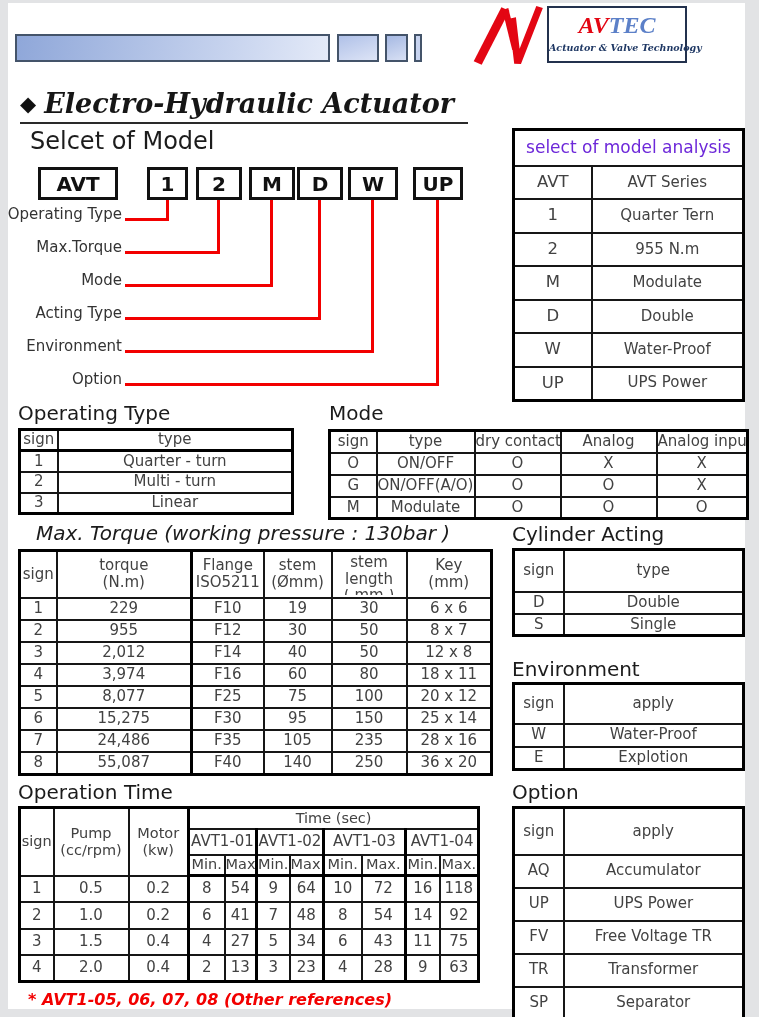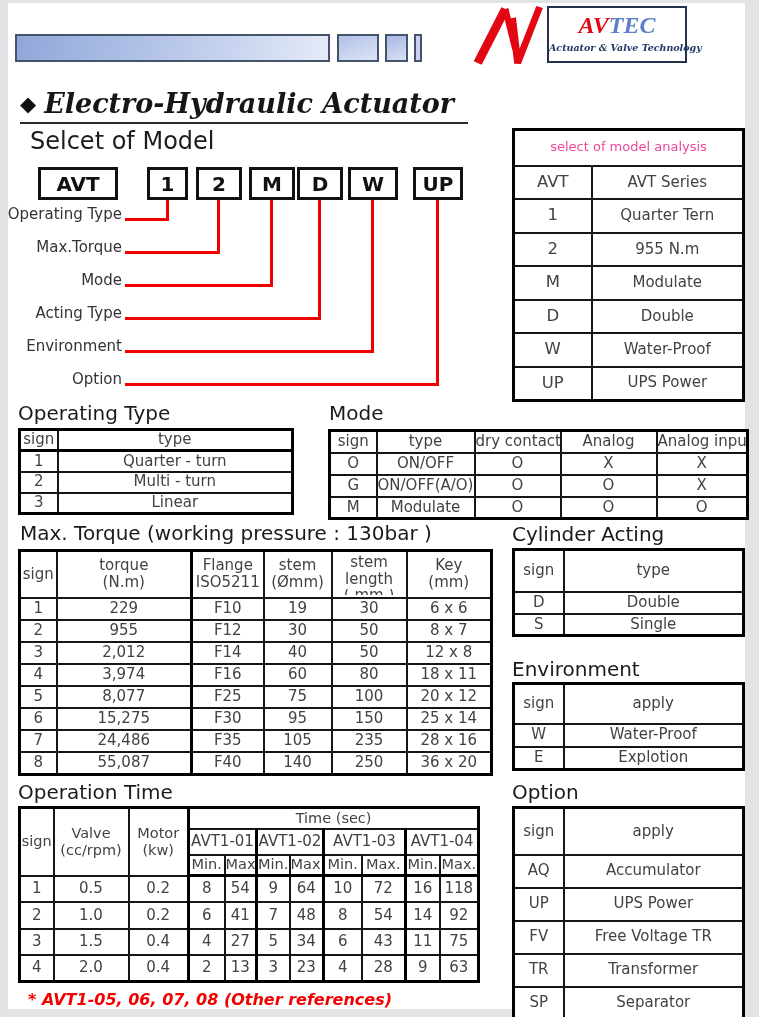--- a/index.html
+++ b/index.html
@@ -37,21 +37,21 @@
   .vline { position:absolute; width:3px; background:#f20000; }
 
   
   .sec-h { position:absolute; font-size:20px; color:#1b1b1b; white-space:nowrap; }
 
   
   .t { position:absolute; border-collapse:collapse; table-layout:fixed; background:#fff; border:3px solid #000; }
   .t th, .t td { border:2px solid #161616; text-align:center; vertical-align:middle; font-weight:normal; color:#424242; padding:0; font-size:15px; line-height:1.15; overflow:hidden; white-space:nowrap; }
   .gsep { border-left:3px solid #000 !important; }
 
-  #analysis-table .title th { height:36px; font-size:13px; color:#ec4899; }
+  #analysis-table .title th { height:36px; font-size:17px; color:#6d28d9; }
   #analysis-table tbody td { height:33.5px; font-size:15px; }
   #analysis-table tbody td:first-child { font-size:16.5px; }
 
   #optype-table thead th { height:21px; }
   #optype-table tbody td { height:21px; }
   #optype-table thead th { border-bottom:3px solid #000; }
 
   #mode-table thead th { height:22px; }
   #mode-table tbody td { height:22px; }
 
@@ -241,21 +241,21 @@
         <tr>
           <td>M</td>
           <td>Modulate</td>
           <td>O</td>
           <td>O</td>
           <td>O</td>
         </tr>
       </tbody>
   </table>
 
-  <div class="sec-h" style="left:20px; top:521px;">Max. Torque (working pressure : 130bar )</div>
+  <div class="sec-h" style="left:36px; top:521px;font-style:italic;">Max. Torque (working pressure : 130bar )</div>
   <table class="t" id="torque-table" style="left:18px; top:549px; width:472px;">
     <colgroup>
         <col style="width:37px">
         <col style="width:135px">
         <col style="width:72px">
         <col style="width:68px">
         <col style="width:75px">
         <col style="width:85px">
       </colgroup>
     <thead>
@@ -414,21 +414,21 @@
         <col style="width:34px">
       <col style="width:38px">
         <col style="width:44px">
         <col style="width:34px">
         <col style="width:39px">
     </colgroup>
     <thead>
       <tr class="r1">
         <th rowspan="3">sign</th>
         <th rowspan="3">
-            <div>Valve</div>
+            <div>Pump</div>
             <div>(cc/rpm)</div>
           </th>
         <th rowspan="3">
             <div>Motor</div>
             <div>(kw)</div>
           </th>
         <th colspan="8" class="gsep">Time (sec)</th>
       </tr>
       <tr class="r2">
         <th colspan="2" class="gsep">AVT1-01</th>

